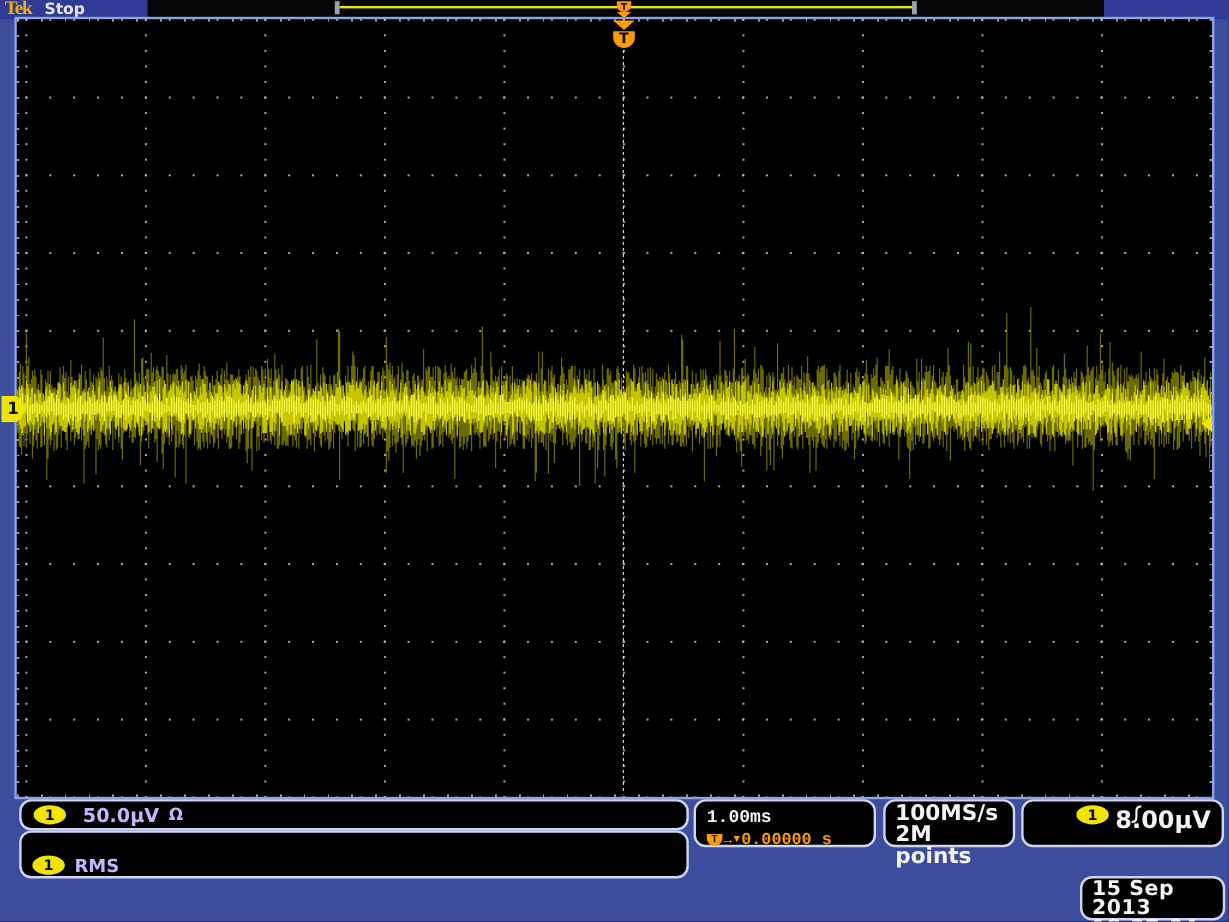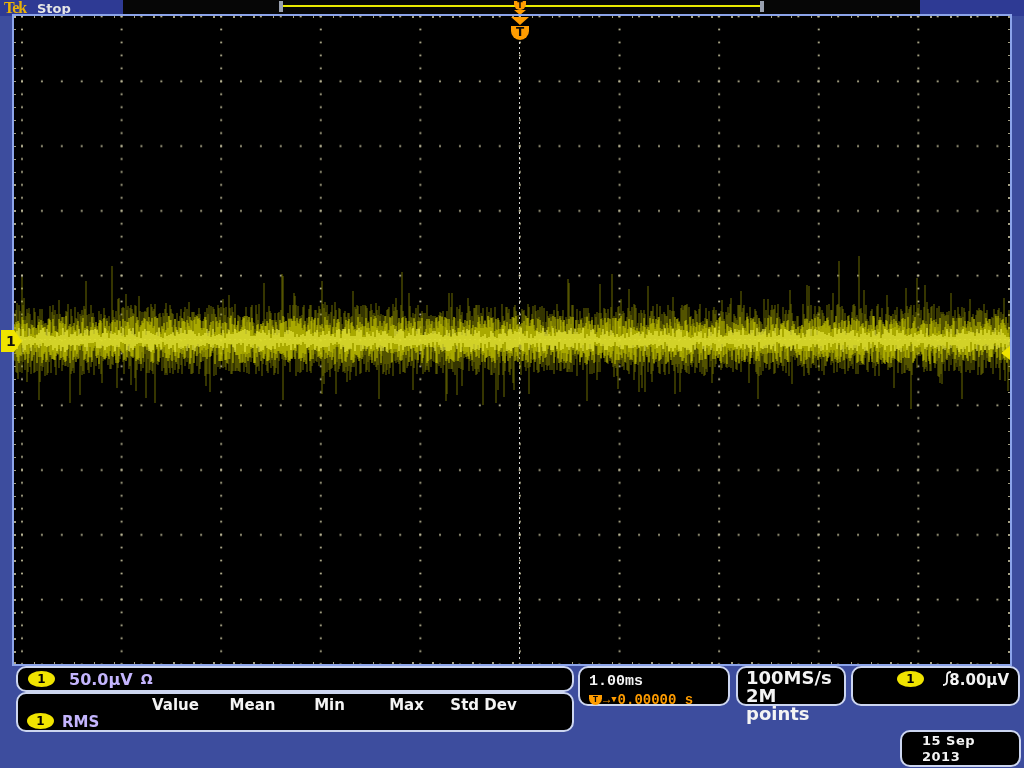--- a/index.html
+++ b/index.html
@@ -70,23 +70,23 @@
   .tb-scale{font-size:15px;line-height:18px;}
   .tb-line2{display:flex;align-items:center;height:17px;color:#ff9c00;font-weight:bold;font-size:14px;}
   .tshield.small{width:13px;height:10px;border-radius:0 0 7px 7px;font-size:9px;line-height:10px;flex:none;}
   .tb-arrow{font-size:12px;line-height:10px;margin:0 1px;}
   .tb-marker{font-size:9px;margin-right:1px;}
   .rec-box{left:736px;top:666px;width:110px;height:40px;padding:1px 8px;}
   .rec-box div{font-size:18px;line-height:18px;}
   .trig-box{left:851px;top:666px;width:169px;height:40px;}
   .trig-badge{position:absolute;left:44px;top:3px;}
   .trig-slope{position:absolute;left:88px;top:2px;}
-  .trig-level{position:absolute;right:9px;top:3px;font-size:15px;}
+  .trig-level{position:absolute;right:9px;top:3px;font-size:20px;}
   .date-box{left:900px;top:730px;width:121px;height:37px;padding:1px 8px;}
-  .date-box div{font-size:13px;line-height:16px;letter-spacing:.5px;margin-left:12px;}
+  .date-box div{font-size:17px;line-height:16px;letter-spacing:.5px;}
 </style>
 </head>
 <body>
 
 <div class="topbar">
   <span class="tek-logo">Tek</span>
   <span class="acq-status">Stop</span>
   <div class="acq-strip">
     <div class="acq-bracket left"></div>
     <div class="acq-line"></div>
@@ -117,27 +117,20 @@
 
 <div class="ch1-marker">1</div>
 
 <div class="box ch-box">
   <span class="badge">1</span>
   <span class="yel ch-scale">50.0μV</span>
   <span class="yel ch-coupling">Ω</span>
 </div>
 
 <div class="box meas-box">
-  <div class="meas-cols hdr wht">
-    <span>Value</span>
-    <span>Mean</span>
-    <span>Min</span>
-    <span>Max</span>
-    <span>Std Dev</span>
-  </div>
   <span class="badge meas-badge">1</span>
   <span class="yel meas-name">RMS</span>
 </div>
 
 <div class="box tb-box">
   <div class="wht tb-scale">1.00ms</div>
   <div class="tb-line2">
     <span class="tshield small">T</span>
     <span class="tb-arrow">→</span>
     <span class="tb-marker">▼</span>

